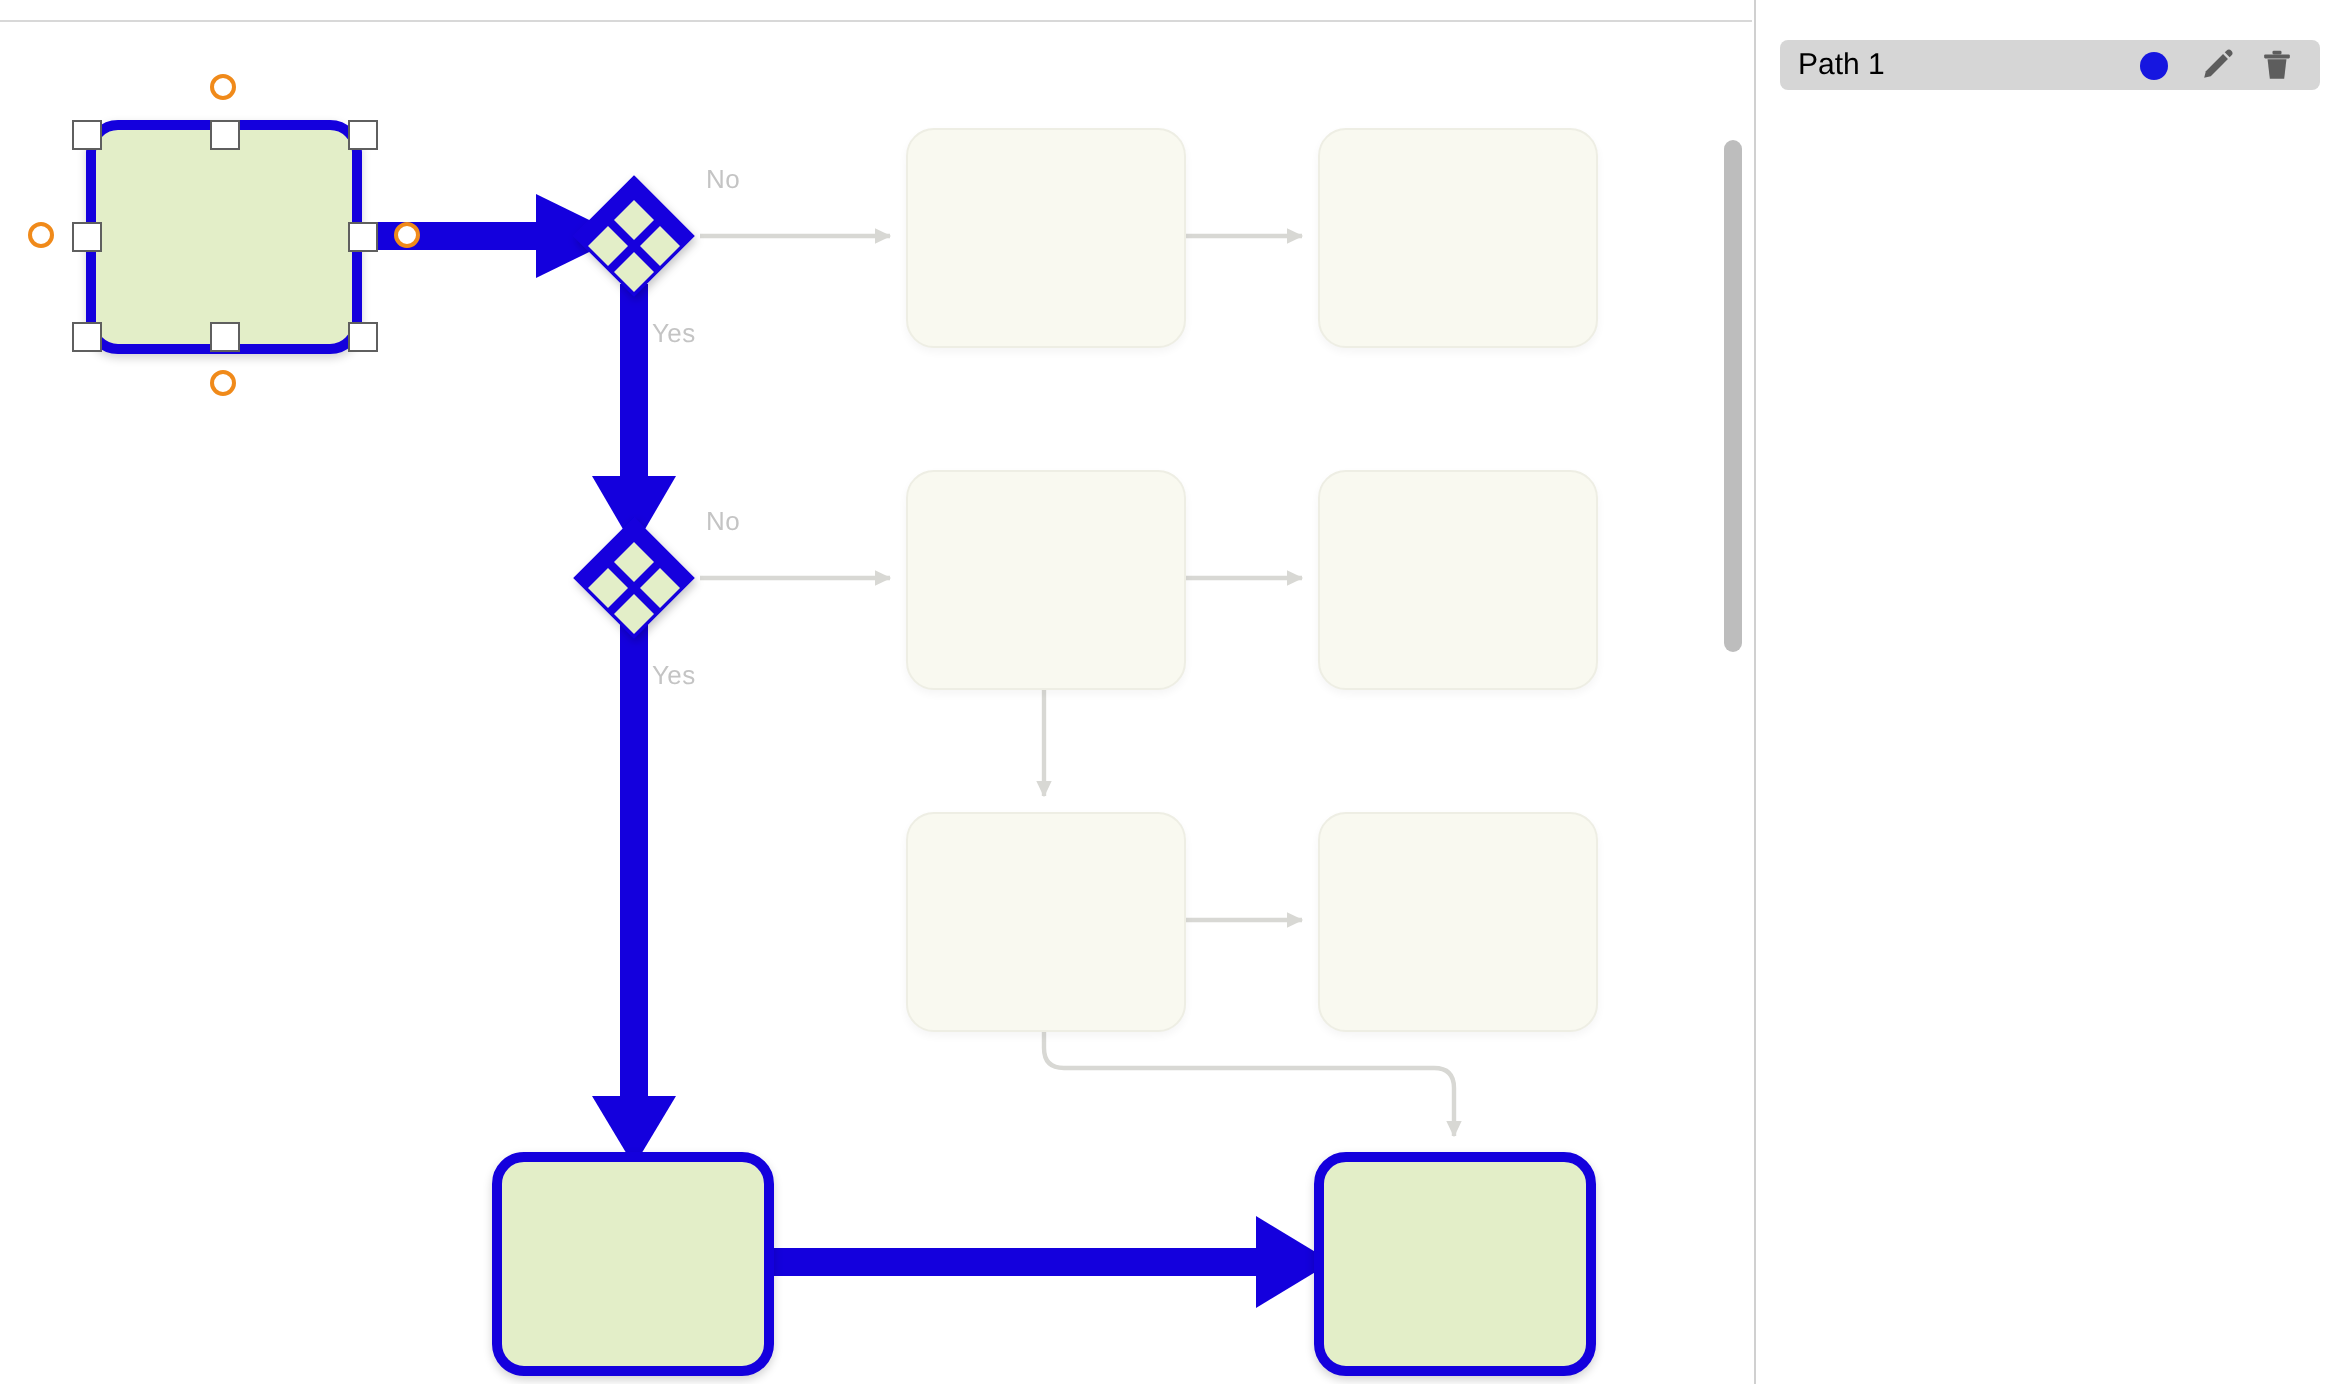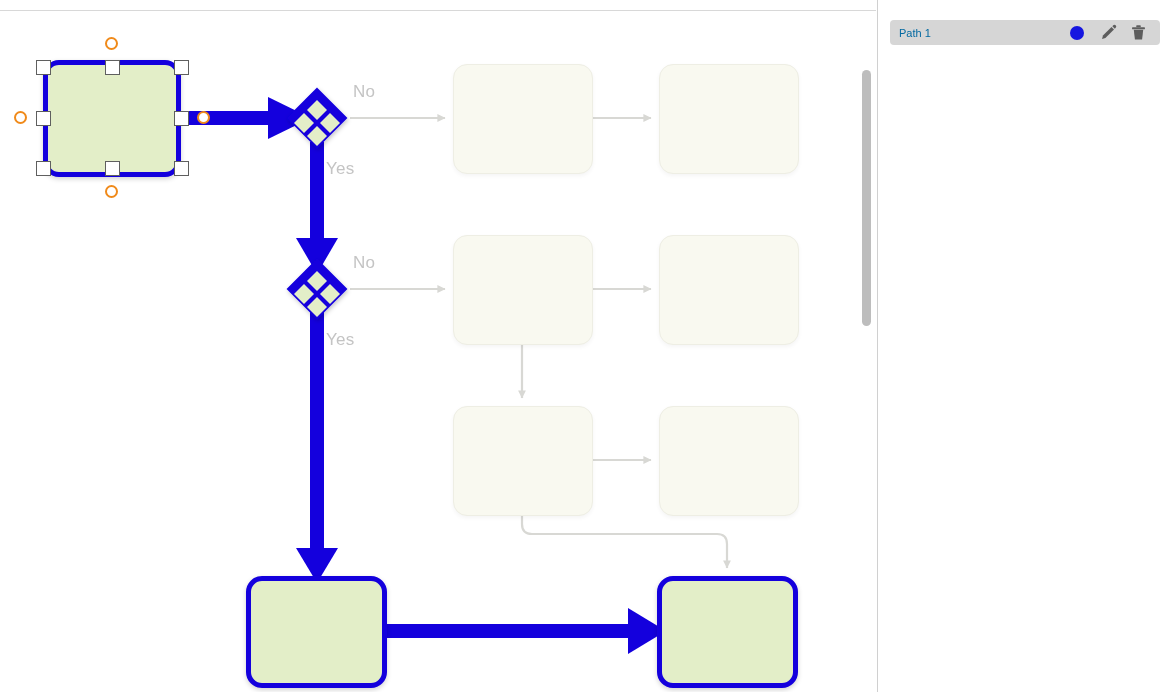--- a/index.html
+++ b/index.html
@@ -54,21 +54,21 @@
     box-sizing:border-box;
   }
   .link-port{
     position:absolute;width:13px;height:13px;border-radius:50%;
     background:#ffffff;border:2.5px solid #f08a1a;
     box-sizing:border-box;z-index:7;
   }
 
   
   .edge-label{
-    position:absolute;color:#c4c4c4;font-size:17px;letter-spacing:.2px;
+    position:absolute;color:#c4c4c4;font-size:13px;letter-spacing:.2px;
     white-space:nowrap;
   }
 
   
   #panel{
     position:absolute;left:877px;top:0;width:295px;height:692px;
     background:#ffffff;border-left:1px solid #d0d0d0;
     box-sizing:border-box;
   }
   .panel-head{
@@ -83,21 +83,21 @@
     cursor:pointer;
   }
   .panel-sep{
     position:absolute;left:0;top:17px;width:295px;height:1px;background:#dcdcdc;
   }
   .path-row{
     position:absolute;left:12px;top:20px;width:270px;height:25px;
     background:#d6d6d6;border-radius:4px;display:flex;align-items:center;
   }
   .path-row-label{
-    flex:1;padding-left:9px;font-size:11px;color:#0369a1;
+    flex:1;padding-left:9px;font-size:15px;color:#000000;
   }
   .path-dot{
     width:14px;height:14px;border-radius:50%;background:#1616e0;
     margin-right:16px;cursor:pointer;flex:none;
   }
   .icon-btn{
     width:17px;height:17px;margin-right:13px;cursor:pointer;flex:none;
     display:flex;align-items:center;justify-content:center;
   }
 

